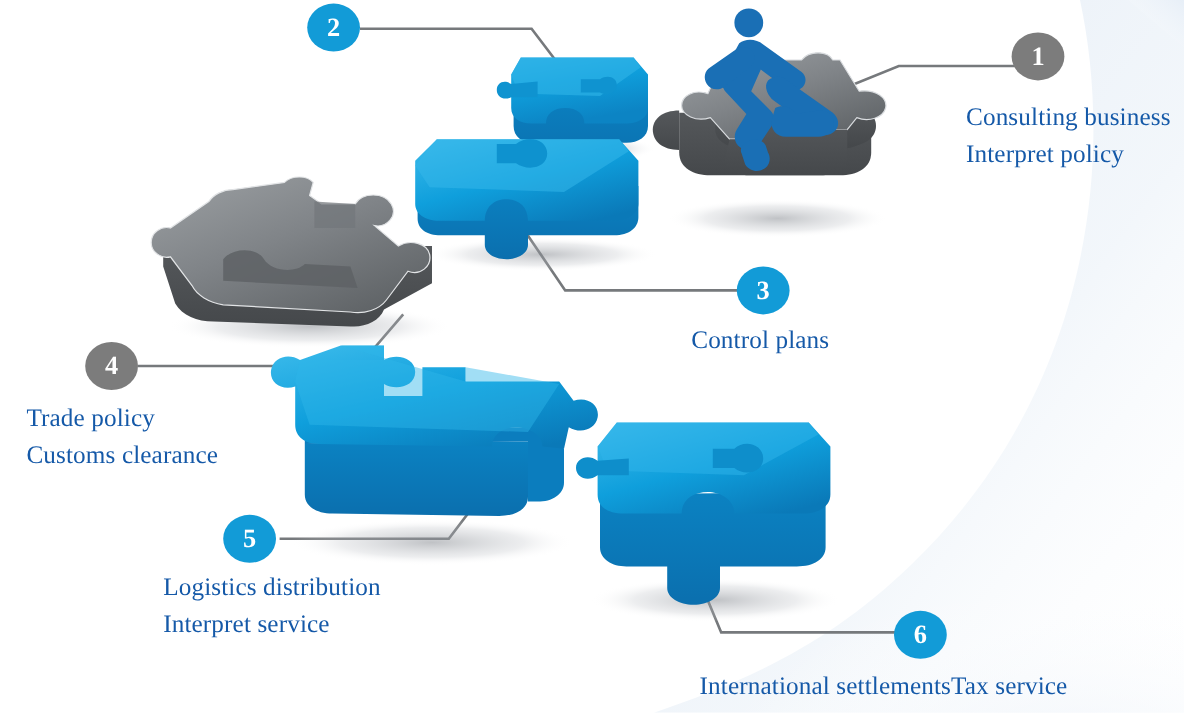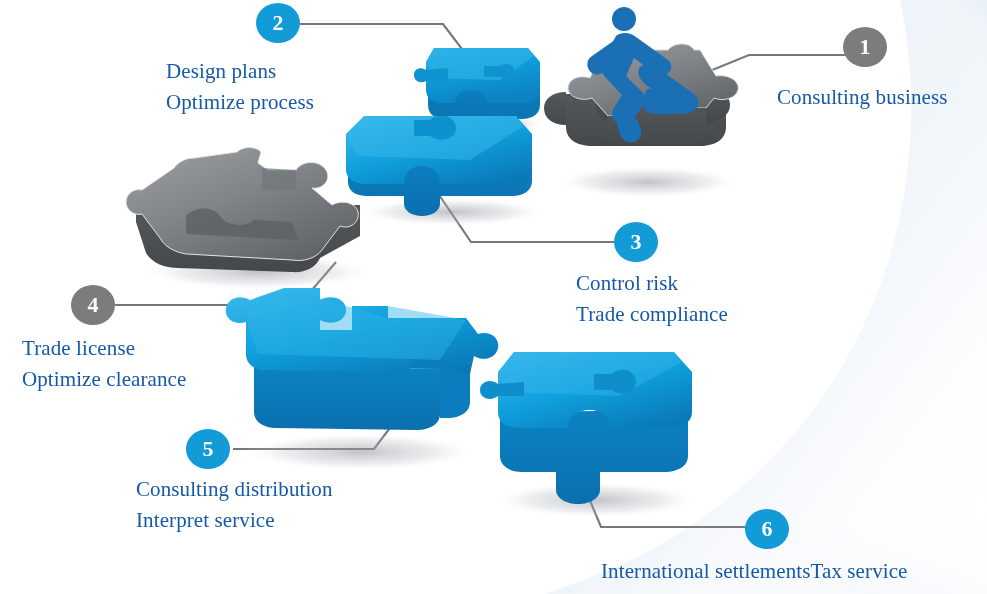--- a/index.html
+++ b/index.html
@@ -253,41 +253,37 @@
   <div class="badge gray" style="left:71px;top:285px;">
       <span>4</span>
     </div>
   <div class="badge blue" style="left:186px;top:429px;">
       <span>5</span>
     </div>
   <div class="badge blue" style="left:745px;top:509px;">
       <span>6</span>
     </div>
 
-  <div class="label" style="left:777px;top:82px;">
+  <div class="label" style="left:805px;top:82px;">
     <div>Consulting business</div>
-  </div>
-
-  <div class="label" style="left:166px;top:56px;">
-    <div>Design plans</div>
-    <div>Optimize process</div>
-  </div>
+    <div>Interpret policy</div>
+  </div>
+
 
   <div class="label" style="left:576px;top:268px;">
-    <div>Control risk</div>
-    <div>Trade compliance</div>
+    <div>Control plans</div>
   </div>
 
   <div class="label" style="left:22px;top:333px;">
-    <div>Trade license</div>
-    <div>Optimize clearance</div>
+    <div>Trade policy</div>
+    <div>Customs clearance</div>
   </div>
 
   <div class="label" style="left:136px;top:474px;">
-    <div>Consulting  distribution</div>
+    <div>Logistics  distribution</div>
     <div>Interpret service</div>
   </div>
 
-  <div class="label" style="left:601px;top:556px;">
+  <div class="label" style="left:583px;top:556px;">
     <div>International  settlementsTax  service</div>
   </div>
 
 </div>
 
 </body></html>

